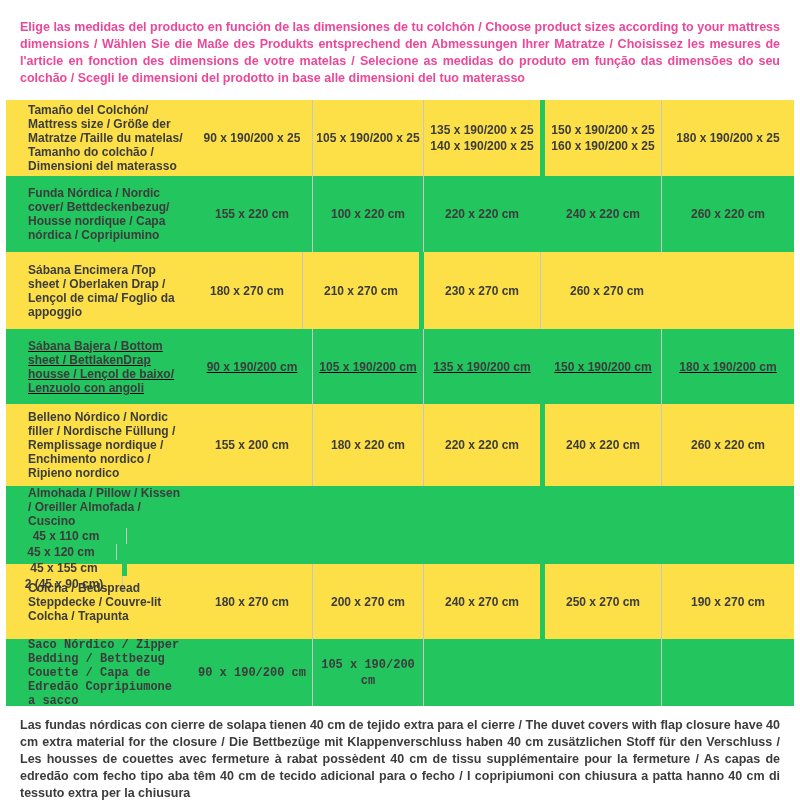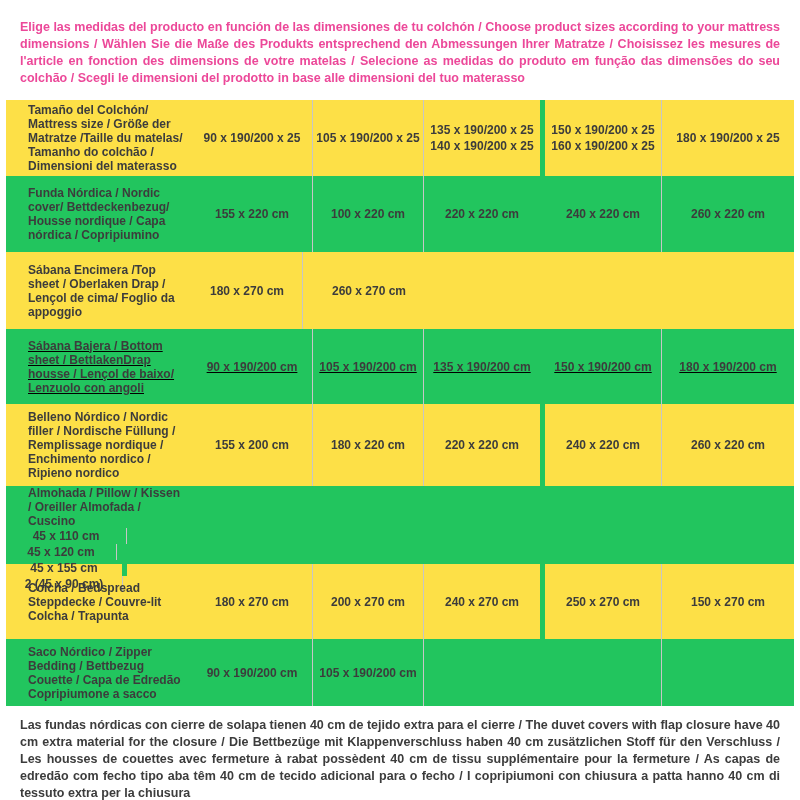--- a/index.html
+++ b/index.html
@@ -28,21 +28,21 @@
     background: #22c55e;
   }
   .trow.alt { background: #fde047; }
   .trow:nth-child(1) { height: 76px; }
   .trow:nth-child(2) { height: 76px; }
   .trow:nth-child(3) { height: 77px; }
   .trow:nth-child(4) { height: 75px; text-decoration: underline; }
   .trow:nth-child(5) { height: 82px; }
   .trow:nth-child(6) { height: 78px; flex-direction: column; }
   .trow:nth-child(7) { height: 75px; }
-  .trow:nth-child(8) { height: 67px; }
+  .trow:nth-child(8) { height: 67px; font-family: Liberation Mono, monospace; }
   .cell {
     display: flex;
     align-items: center;
     color: #3c3c3c;
     font-weight: 700;
     font-size: 12px;
   }
   .cell.label {
     width: 186px;
     padding-left: 22px;
@@ -91,20 +91,22 @@
       <div class="cell label">Funda Nórdica /  Nordic cover/ Bettdeckenbezug/ Housse nordique  / Capa nórdica / Copripiumino</div>
       <div class="cell value c0">155 x 220 cm</div>
       <div class="cell value c1">100 x 220 cm</div>
       <div class="cell value c2">220 x 220 cm</div>
       <div class="cell value c3">240 x 220 cm</div>
       <div class="cell value c4">260 x 220 cm</div>
     </div>
     <div class="trow alt">
       <div class="cell label">Sábana Encimera /Top sheet / Oberlaken Drap / Lençol de cima/ Foglio da appoggio</div>
       <div class="cell value c1">180 x 270 cm</div>
+      <div class="cell value c2">210 x 270 cm</div>
+      <div class="cell value c3">230 x 270 cm</div>
       <div class="cell value c4">260 x 270 cm</div>
     </div>
     <div class="trow">
       <div class="cell label">Sábana Bajera / Bottom sheet / BettlakenDrap housse / Lençol de baixo/ Lenzuolo con angoli</div>
       <div class="cell value c0">90 x 190/200 cm</div>
       <div class="cell value c1">105 x 190/200 cm</div>
       <div class="cell value c2">135 x 190/200 cm</div>
       <div class="cell value c3">150 x 190/200 cm</div>
       <div class="cell value c4">180 x 190/200 cm</div>
     </div>
@@ -122,21 +124,21 @@
       <div class="cell value c1">45 x 120 cm</div>
       <div class="cell value c2">45 x 155 cm</div>
       <div class="cell value c3">2 (45 x 90 cm)</div>
     </div>
     <div class="trow alt">
       <div class="cell label">Colcha / Bedspread Steppdecke / Couvre-lit Colcha / Trapunta</div>
       <div class="cell value c0">180 x 270 cm</div>
       <div class="cell value c1">200 x 270 cm</div>
       <div class="cell value c2">240 x 270 cm</div>
       <div class="cell value c3">250 x 270 cm</div>
-      <div class="cell value c4">150 x 270 cm</div>
+      <div class="cell value c4">190 x 270 cm</div>
     </div>
     <div class="trow">
       <div class="cell label">Saco Nórdico / Zipper Bedding / Bettbezug Couette  / Capa de Edredão Copripiumone a sacco</div>
       <div class="cell value c0">90 x 190/200 cm</div>
       <div class="cell value c1">105 x 190/200 cm</div>
       <div class="cell value c2"></div>
       <div class="cell value c3"></div>
       <div class="cell value c4"></div>
     </div>
   </div>

